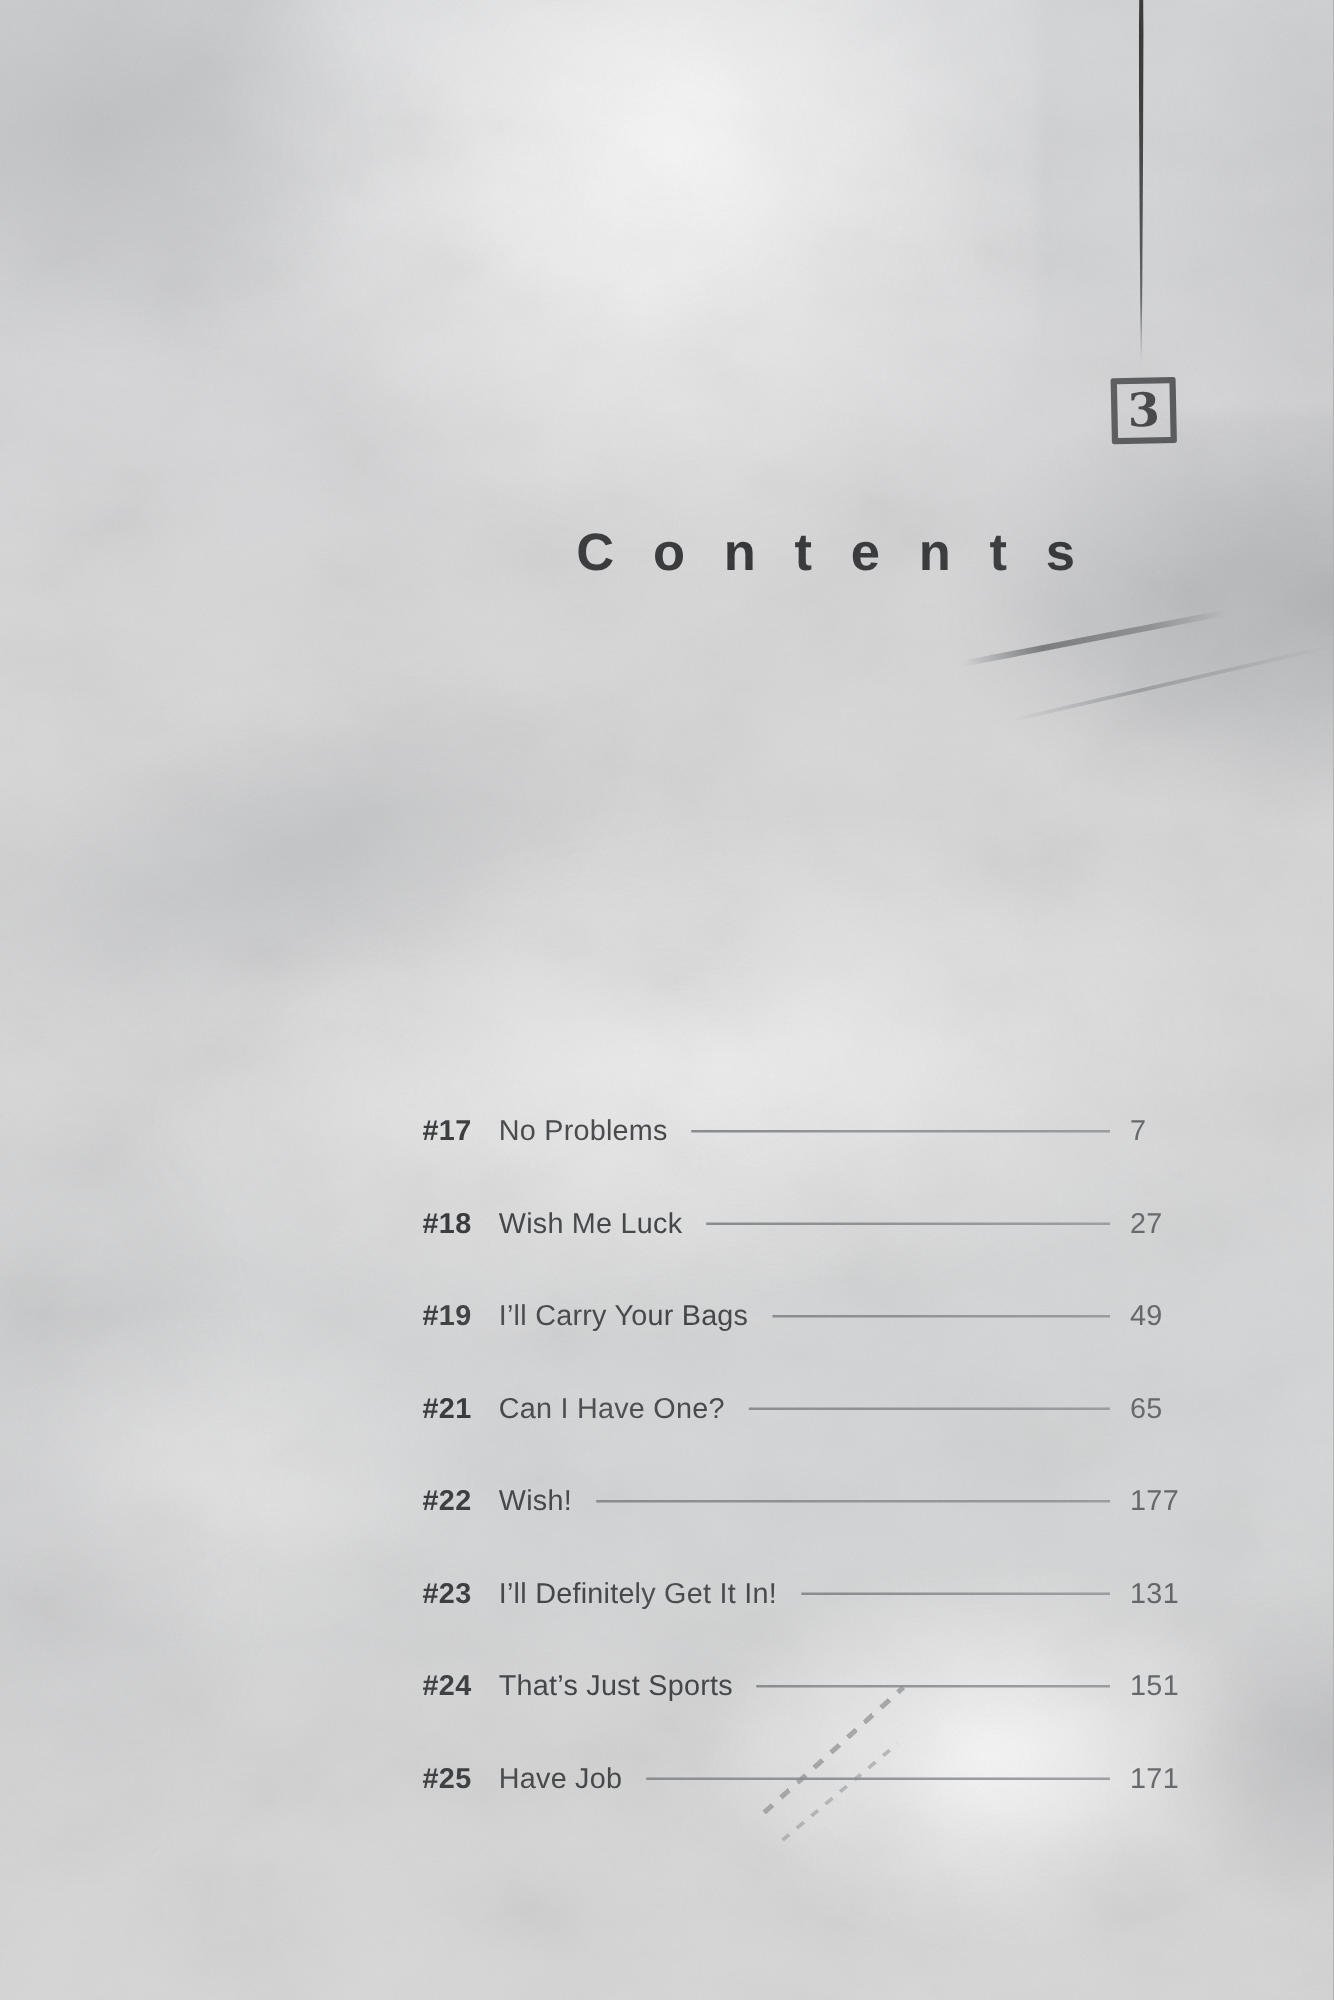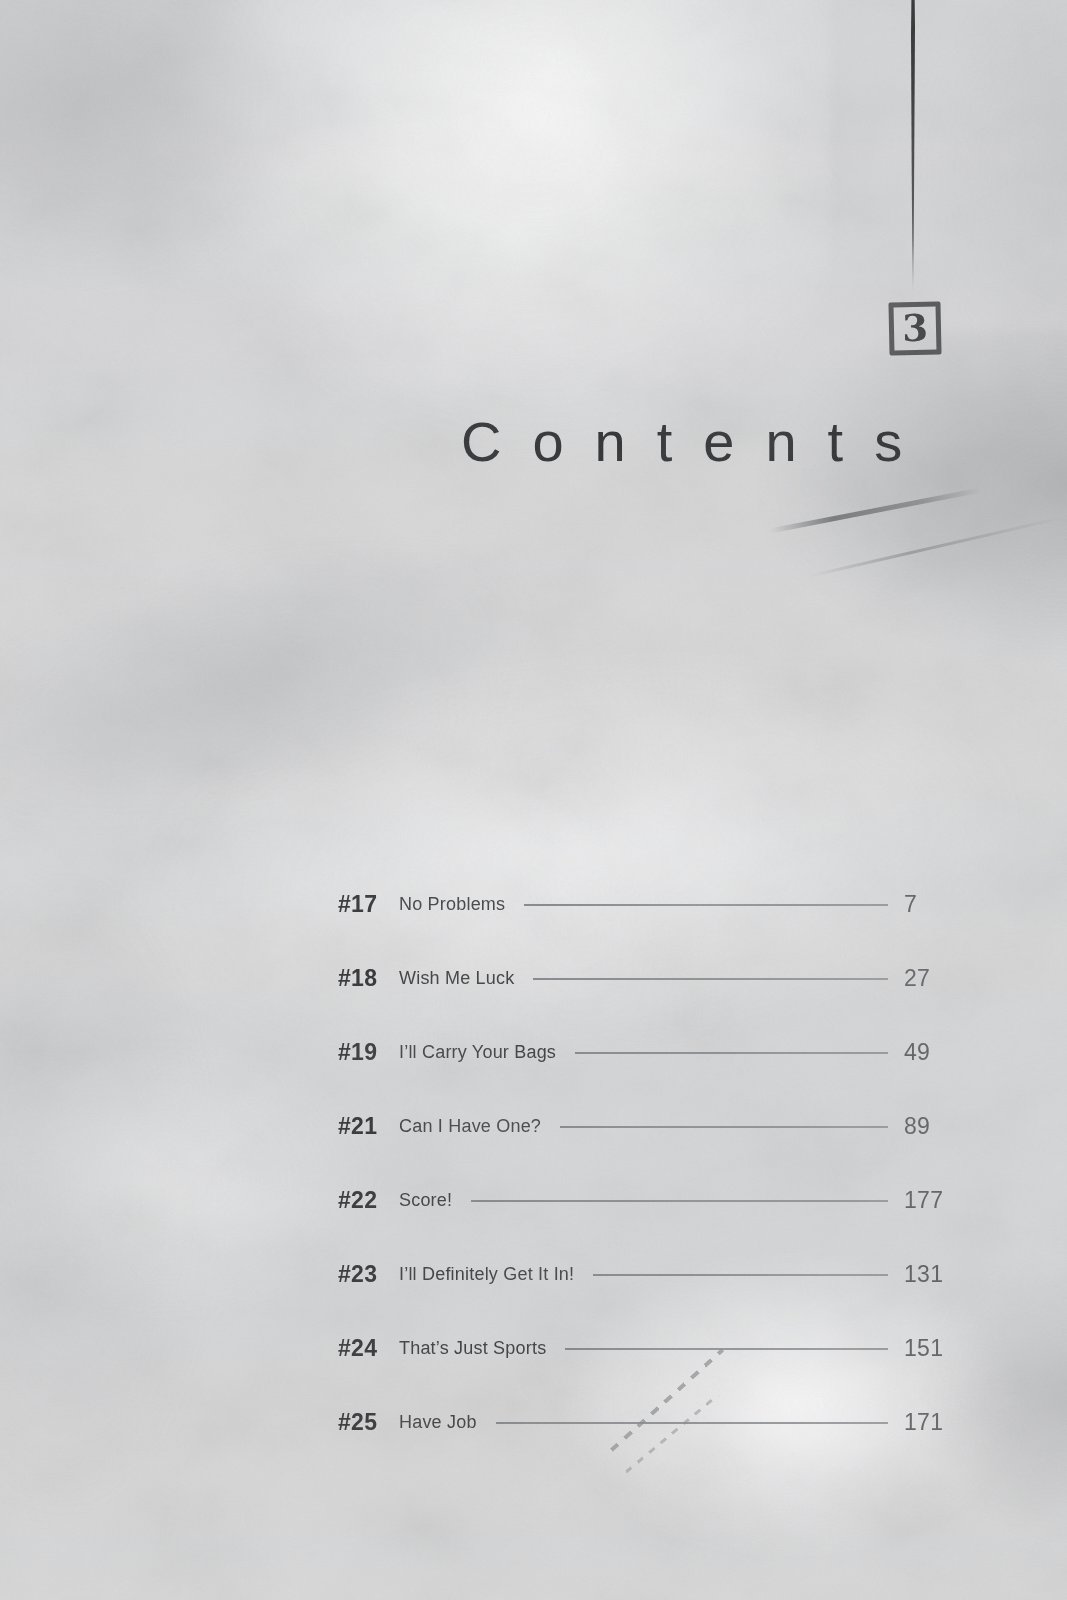--- a/index.html
+++ b/index.html
@@ -50,30 +50,30 @@
     position:absolute; z-index:10; left:889px; top:302px; width:42px; height:43px;
     border:5px solid rgba(71,72,74,.92); border-radius:2px; transform:rotate(-1.2deg);
     display:flex; align-items:center; justify-content:center;
   }
   .volbox span {
     font-family:"DejaVu Serif", serif; font-size:37px; font-weight:600; color:#3d3e40;
     transform:translateY(-1px);
   }
   .title {
     position:absolute; z-index:10; left:461px; top:411px; margin:0;
-    font-size:56px; font-weight:400; letter-spacing:31px; color:#2c2e30;
+    font-size:42px; font-weight:700; letter-spacing:31px; color:#2c2e30;
     white-space:nowrap; line-height:62px;
   }
   .toc {
     position:absolute; z-index:10; left:338px; top:891px; width:621px;
     display:flex; flex-direction:column; gap:48px;
   }
   .toc-row { display:flex; align-items:center; height:26px; }
   .ch-num  { flex:0 0 61px; font-size:23px; font-weight:700; color:#2e3032; letter-spacing:.3px; }
-  .ch-title{ flex:0 0 auto; font-size:18px; color:#3b3d3f; white-space:nowrap; letter-spacing:.2px; }
+  .ch-title{ flex:0 0 auto; font-size:23px; color:#3b3d3f; white-space:nowrap; letter-spacing:.2px; }
   .leader  { flex:1 1 auto; height:2px; position:relative; top:1px; margin:0 16px 0 19px;
              background:linear-gradient(90deg, rgba(128,131,134,.95), rgba(140,143,146,.85)); }
   .ch-page { flex:0 0 55px; font-size:23px; color:#5d6063; letter-spacing:.3px; }
 </style>
 </head>
 <body>
 
 <div class="page">
 
   <div class="tex tx-light-top"></div>
@@ -115,25 +115,25 @@
       <div class="toc-row">
       <span class="ch-num">#19</span>
       <span class="ch-title">I’ll Carry Your Bags</span>
       <span class="leader"></span>
       <span class="ch-page">49</span>
     </div>
       <div class="toc-row">
       <span class="ch-num">#21</span>
       <span class="ch-title">Can I Have One?</span>
       <span class="leader"></span>
-      <span class="ch-page">89</span>
+      <span class="ch-page">65</span>
     </div>
       <div class="toc-row">
       <span class="ch-num">#22</span>
-      <span class="ch-title">Score!</span>
+      <span class="ch-title">Wish!</span>
       <span class="leader"></span>
       <span class="ch-page">177</span>
     </div>
       <div class="toc-row">
       <span class="ch-num">#23</span>
       <span class="ch-title">I’ll Definitely Get It In!</span>
       <span class="leader"></span>
       <span class="ch-page">131</span>
     </div>
       <div class="toc-row">

